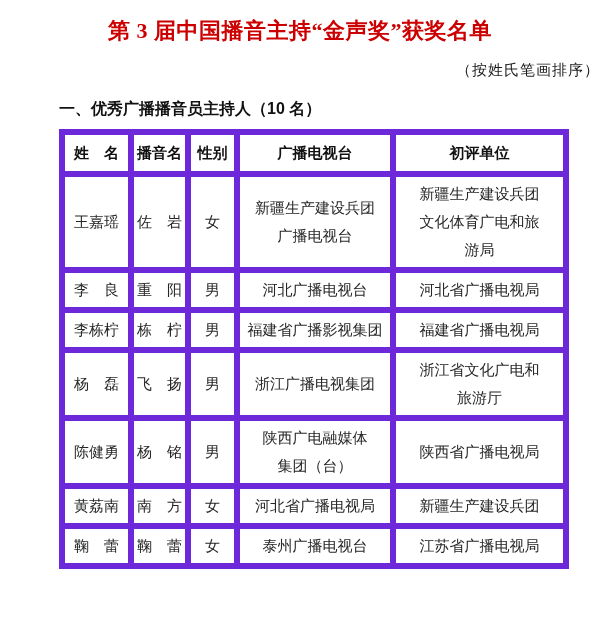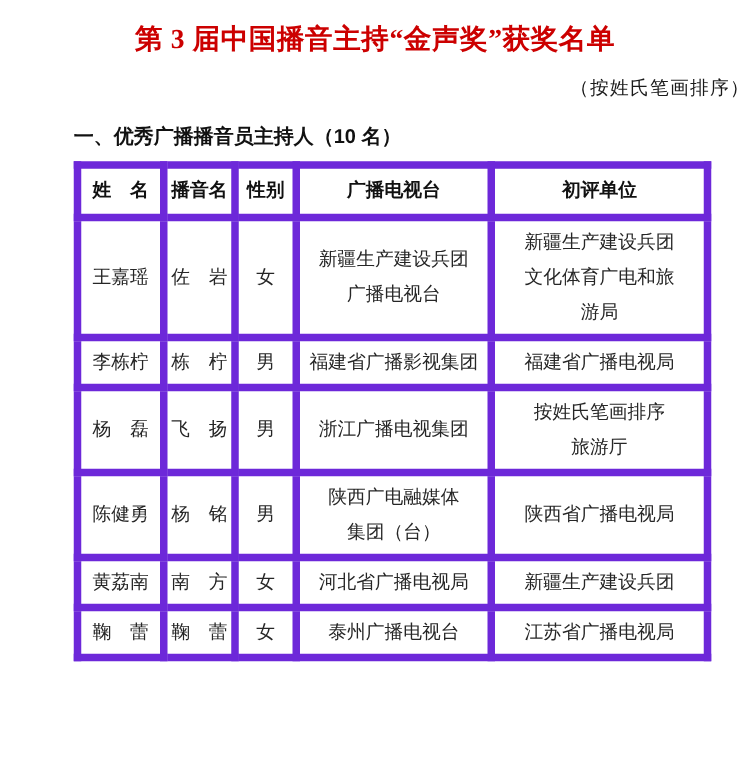--- a/index.html
+++ b/index.html
@@ -102,32 +102,39 @@
           <td>王嘉瑶</td>
           <td>佐　岩</td>
           <td>女</td>
           <td>新疆生产建设兵团
 广播电视台</td>
           <td>新疆生产建设兵团
 文化体育广电和旅
 游局</td>
         </tr>
         <tr>
+          <td>李　良</td>
+          <td>重　阳</td>
+          <td>男</td>
+          <td>河北广播电视台</td>
+          <td>河北省广播电视局</td>
+        </tr>
+        <tr>
           <td>李栋柠</td>
           <td>栋　柠</td>
           <td>男</td>
           <td>福建省广播影视集团</td>
           <td>福建省广播电视局</td>
         </tr>
         <tr>
           <td>杨　磊</td>
           <td>飞　扬</td>
           <td>男</td>
           <td>浙江广播电视集团</td>
-          <td>按姓氏笔画排序
+          <td>浙江省文化广电和
 旅游厅</td>
         </tr>
         <tr>
           <td>陈健勇</td>
           <td>杨　铭</td>
           <td>男</td>
           <td>陕西广电融媒体
 集团（台）</td>
           <td>陕西省广播电视局</td>
         </tr>

